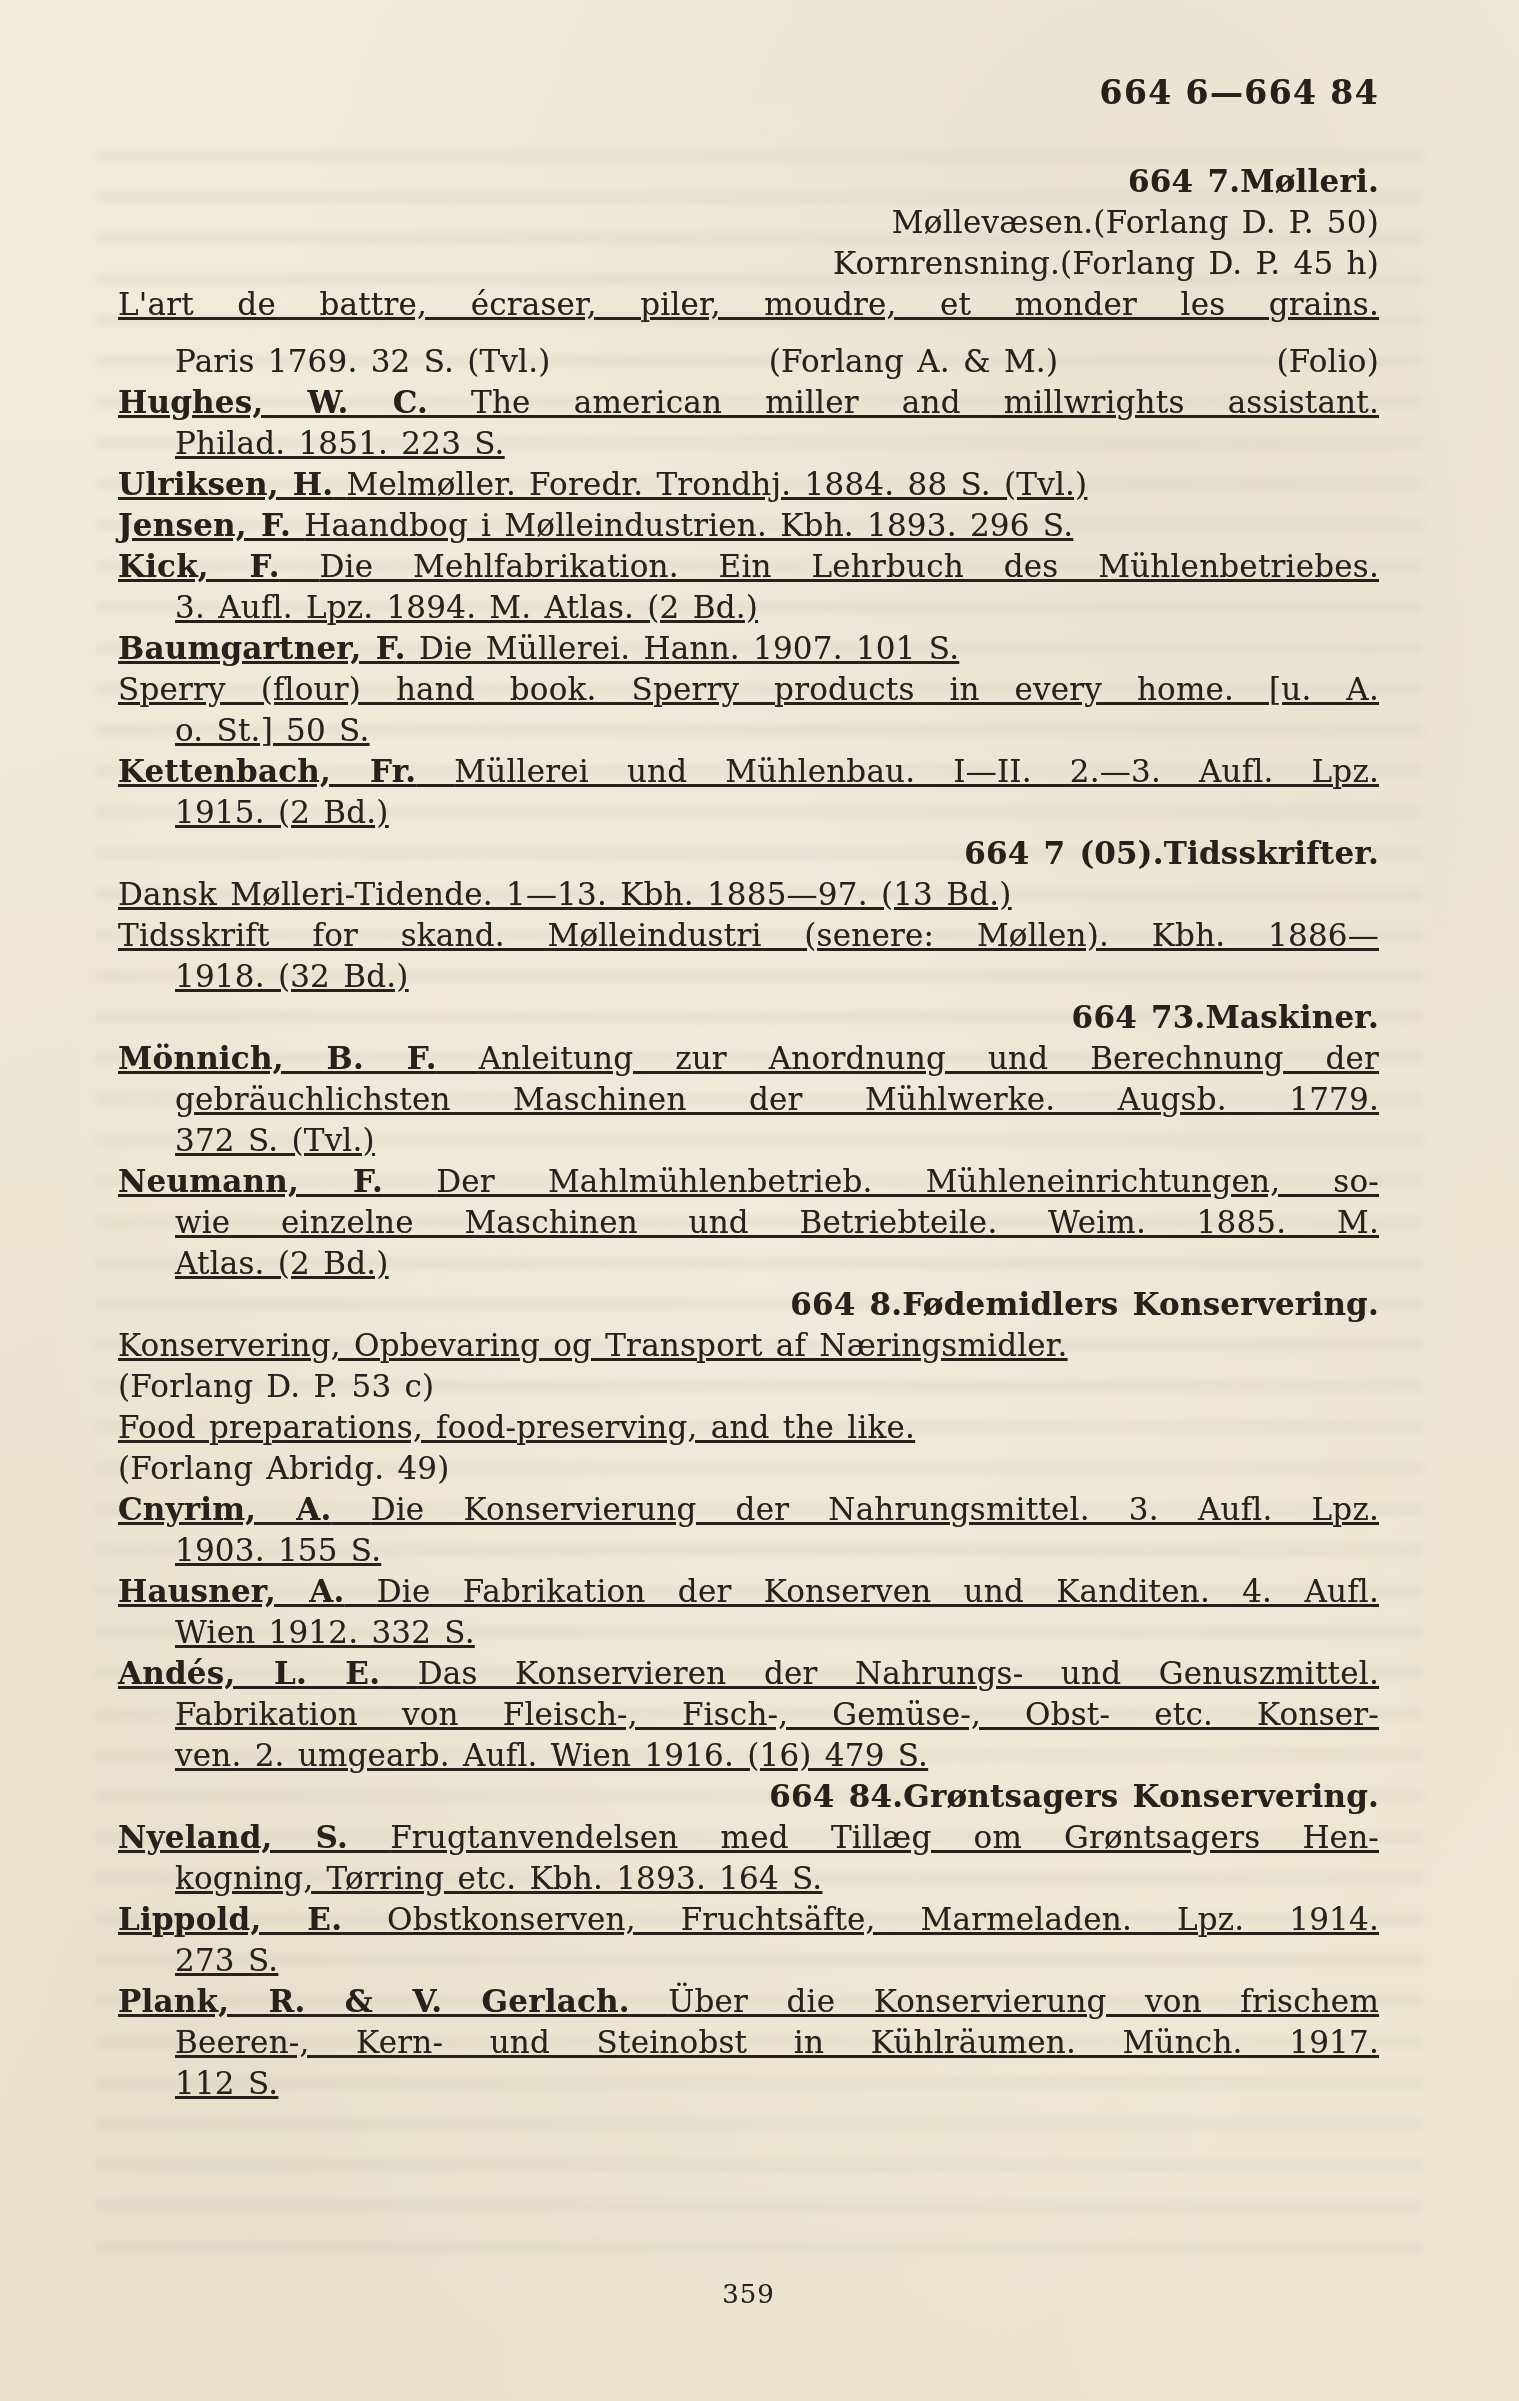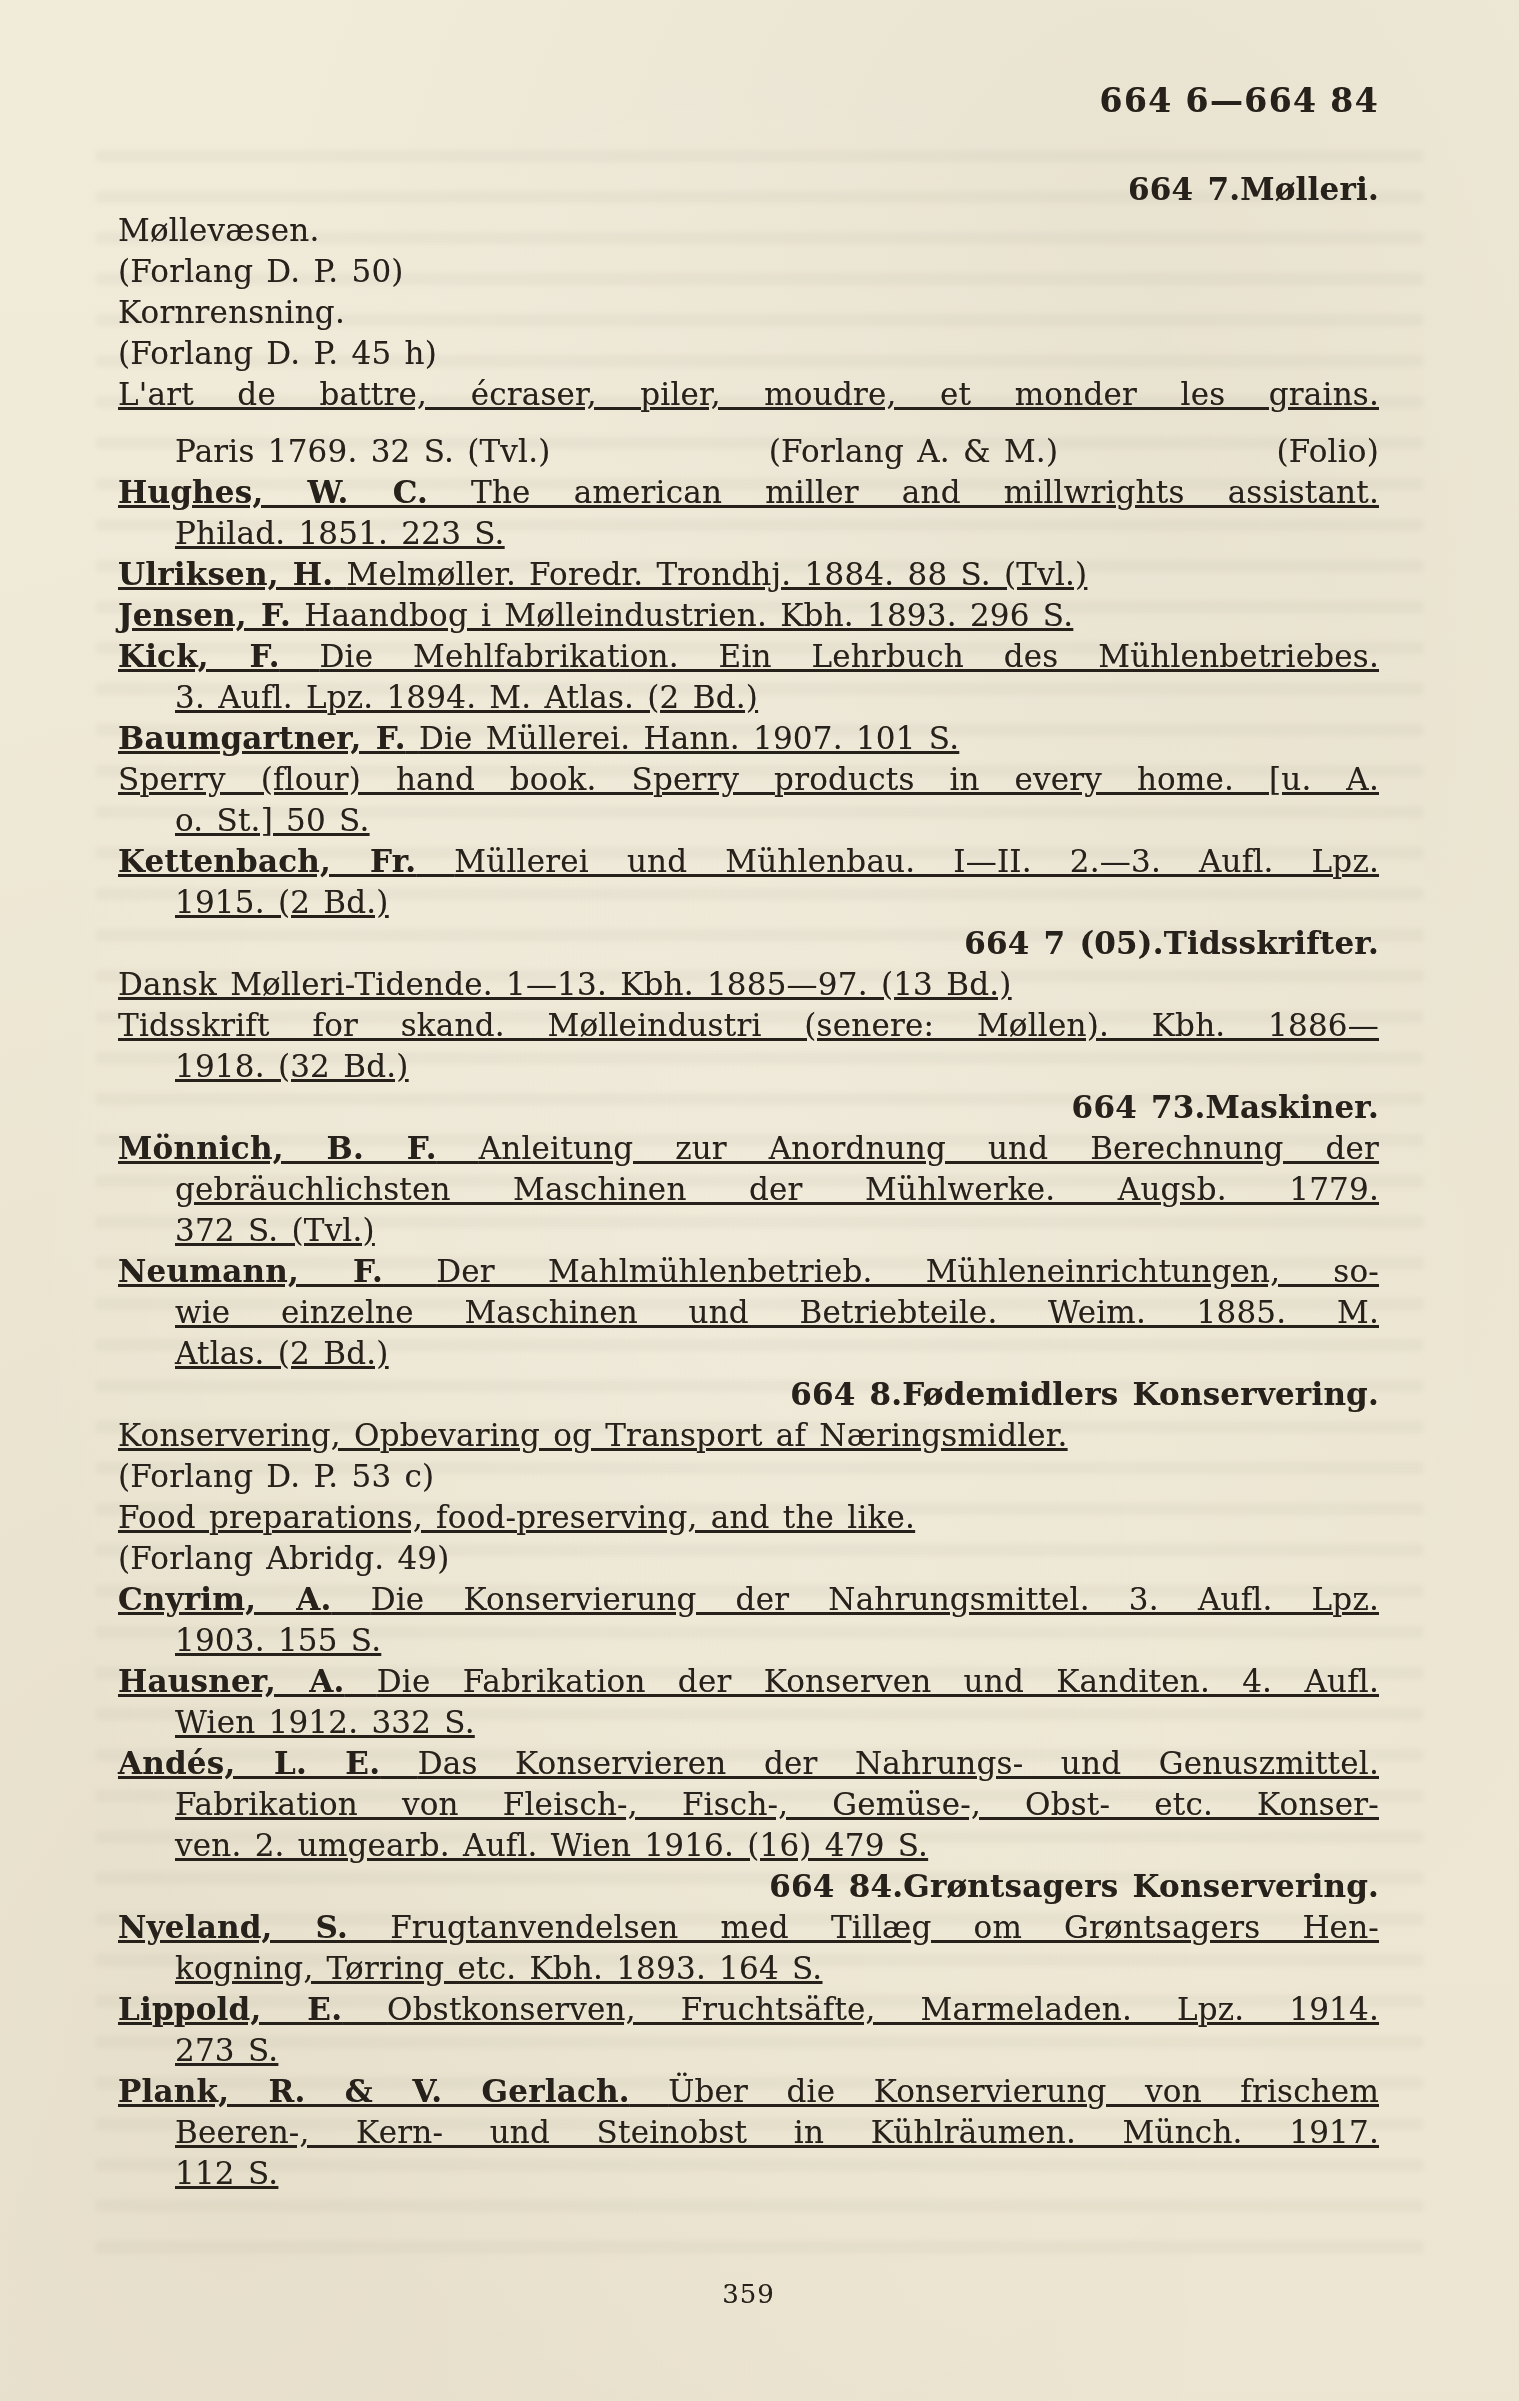--- a/index.html
+++ b/index.html
@@ -27,21 +27,21 @@
       rgba(105,98,82,0.045) 16.3px, rgba(105,98,82,0.045) 28px,
       transparent 28px, transparent 41px
     );
     filter: blur(1.9px);
     pointer-events: none;
   }
 
   .page {
     position: absolute;
     left: 118px;
-    top: 80px;
+    top: 72px;
     width: 1261px;
   }
 
   .running-header {
     text-align: right;
     font-weight: 700;
     font-size: 33px;
     line-height: 41px;
     letter-spacing: 1.4px;
     margin-bottom: 48px;
@@ -59,21 +59,20 @@
   .line, .pline { min-height: 41px; }
 
   .section {
     display: flex;
     justify-content: flex-end;
     font-weight: 700;
   }
   .pair {
     display: flex;
     justify-content: flex-end;
-    flex-direction: column;
   }
   .rightline { text-align: left; }
 
   .spread {
     display: flex;
     justify-content: space-between;
     margin-top: 16px;
   }
 
   .cont { padding-left: 57px; }

